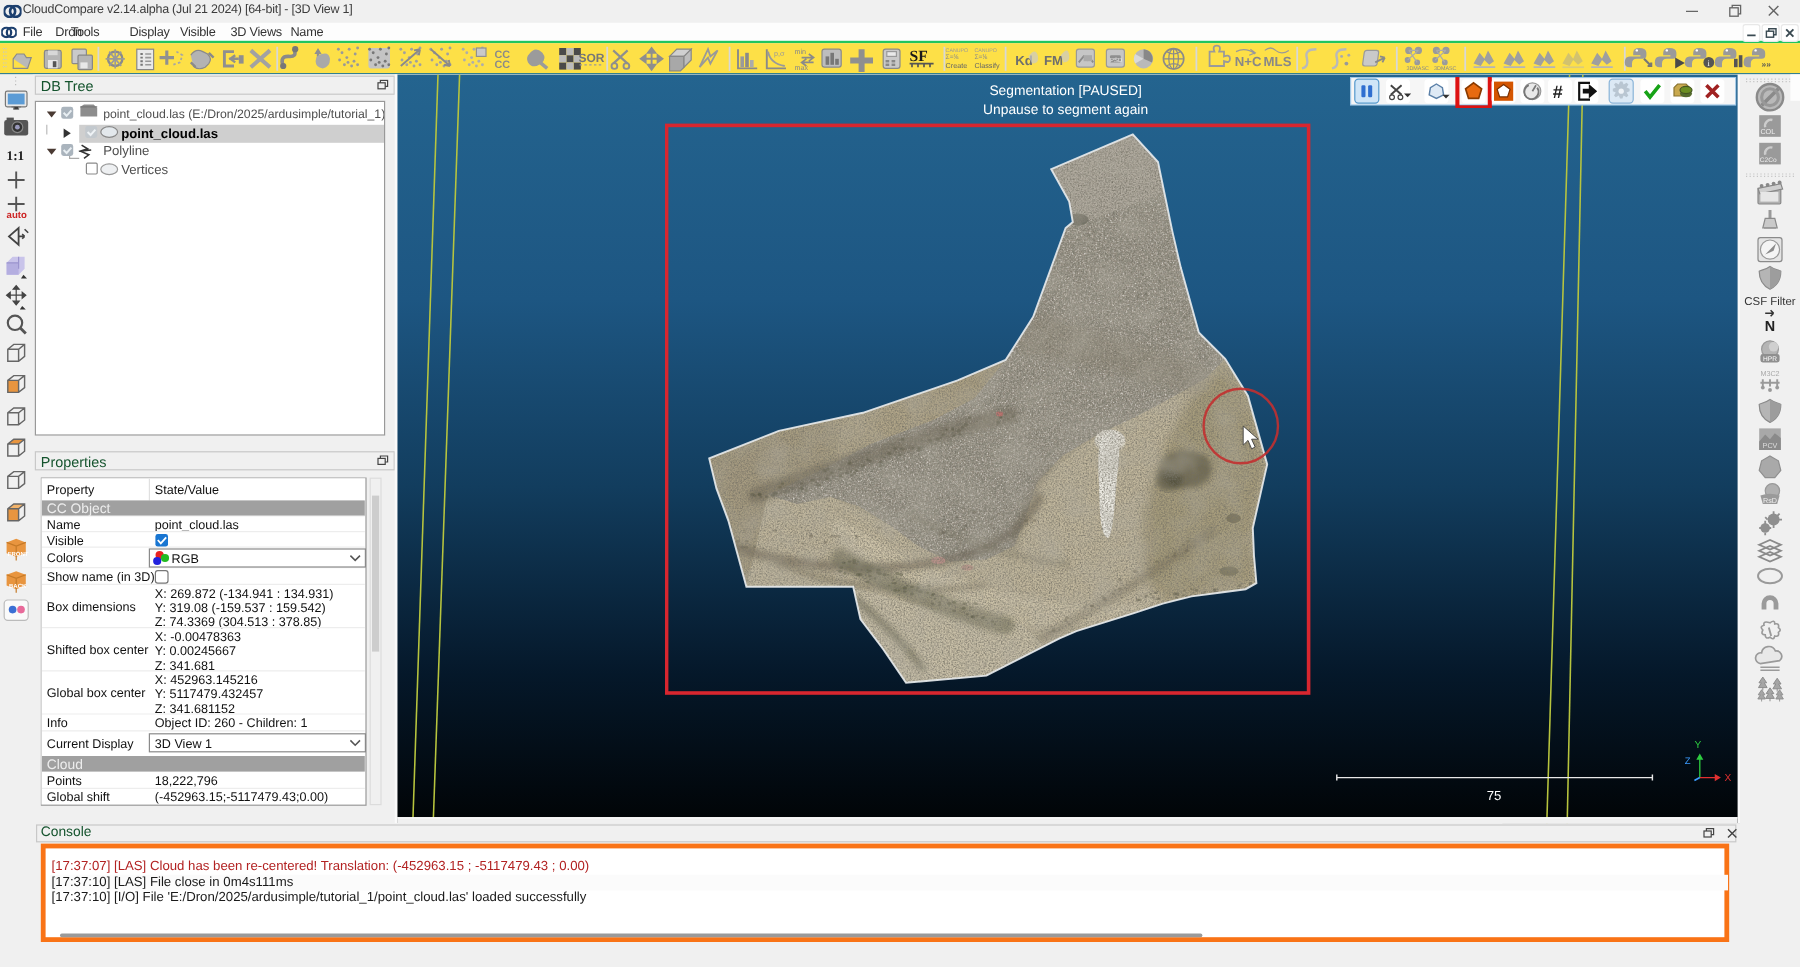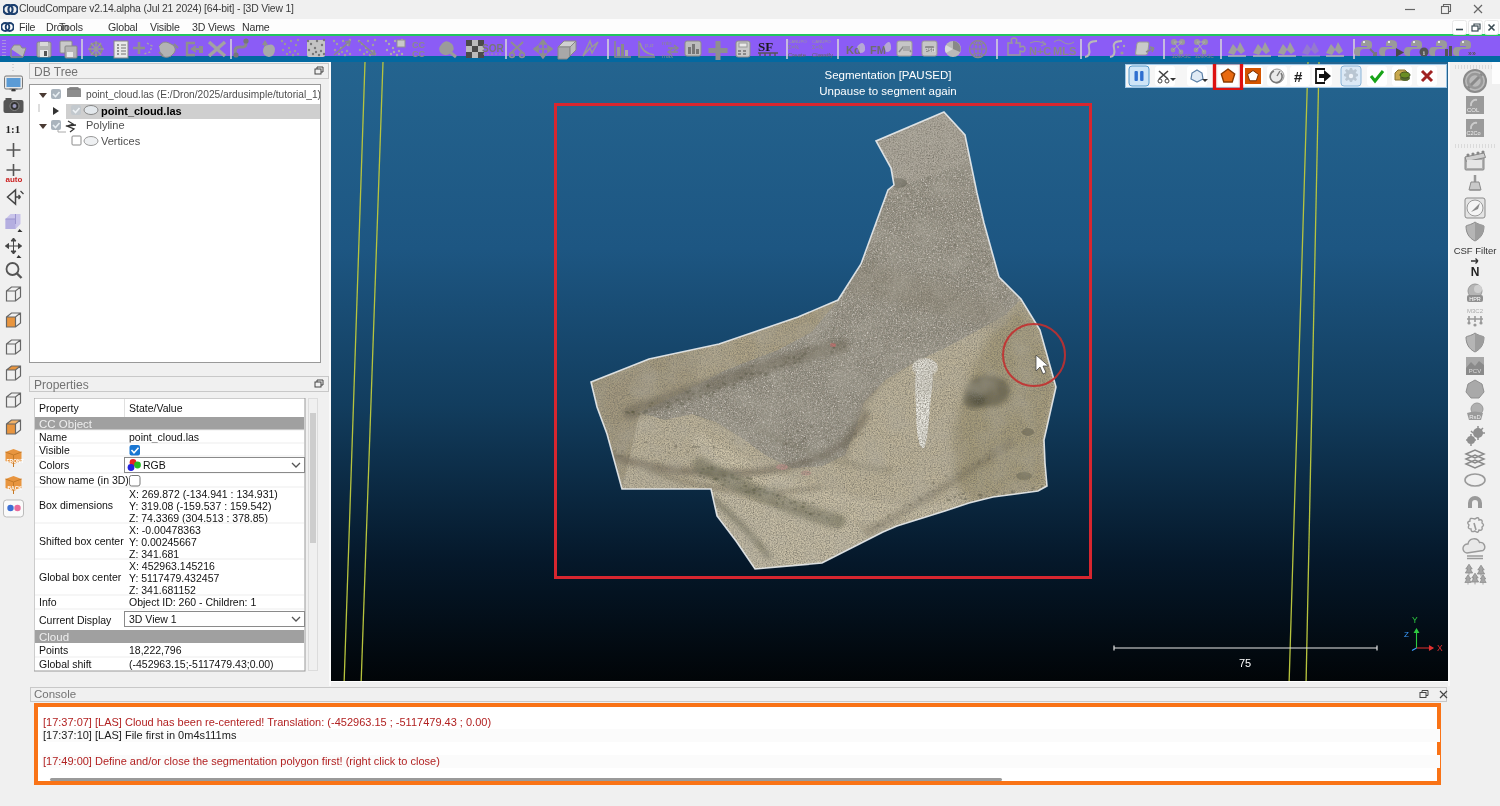--- a/index.html
+++ b/index.html
@@ -1,28 +1,28 @@
 <!DOCTYPE html>
 <html><head><meta charset="utf-8"><style>
 *{margin:0;padding:0;box-sizing:border-box}
 html,body{width:1500px;height:806px;overflow:hidden;font-family:"Liberation Sans",sans-serif;background:#f0f0f0}
 .abs{position:absolute}
 #titlebar{left:0;top:0;width:1280px;height:19px;background:#f0f0f0}
 #titlebar .t{position:absolute;left:19px;top:3px;font-size:10.4px;color:#3c3c3c;letter-spacing:-0.2px}
 #menubar{left:0;top:19px;width:1500px;height:17px;background:#fdfdfd;border-bottom:2px solid #22c55e}
 .mi{position:absolute;top:2px;font-size:10.6px;color:#333;letter-spacing:-0.2px}
-#toolbar{left:0;top:36px;width:1500px;height:26px;background:#8b5cf6;border-bottom:6px solid #0369a1}
+#toolbar{left:0;top:36px;width:1500px;height:26px;background:#fde047;border-bottom:1px solid #0369a1}
 #central{left:0;top:62px;width:1500px;height:624px;background:#f0f0f0}
 #console{left:0;top:686px;width:1252px;height:100px;background:#f0f0f0}
 #cbox{position:absolute;left:34px;top:17px;width:1407px;height:82px;background:#fff;border:4px solid #f97316;font-size:11px}
 .cl{position:absolute;left:4px;width:1398px;height:13px;padding-left:1px;white-space:nowrap}
 .red{color:#b22222}
 .blk{color:#1a1a1a}
 #statusbar{left:0;top:786px;width:1500px;height:20px;background:#f0f0f0}
-.ptitle{position:absolute;font-size:12px;color:#737373}
+.ptitle{position:absolute;font-size:12px;color:#14532d}
 svg{display:block}
 </style></head><body>
 <div class="abs" id="titlebar">
  <svg class="abs" style="left:3px;top:4px" width="15" height="11" viewBox="0 0 15 11">
   <circle cx="5" cy="5.5" r="4.6" fill="none" stroke="#1c3f6e" stroke-width="2.2"></circle>
   <circle cx="10" cy="5.5" r="4.6" fill="none" stroke="#1c3f6e" stroke-width="2.2"></circle>
  </svg>
  <div class="t">CloudCompare v2.14.alpha (Jul 21 2024) [64-bit] - [3D View 1]</div>
  <svg class="abs" style="left:1398px;top:0" width="102" height="19" viewBox="0 0 102 19">
   <path d="M7 9.5 H17" stroke="#666" stroke-width="1.2" fill="none"></path>
@@ -32,21 +32,21 @@
  </svg>
 </div>
 <div class="abs" id="menubar">
     <svg class="abs" style="left:1px;top:3px" width="13" height="10" viewBox="0 0 15 11">
       <circle cx="5" cy="5.5" r="4.6" fill="none" stroke="#1c3f6e" stroke-width="2.2"></circle>
       <circle cx="10" cy="5.5" r="4.6" fill="none" stroke="#1c3f6e" stroke-width="2.2"></circle>
     </svg>
     <span class="mi" style="left:19px">File</span>
     <span class="mi" style="left:46px">Dron</span>
     <span class="mi" style="left:59px">Tools</span>
-    <span class="mi" style="left:108px">Global</span>
+    <span class="mi" style="left:108px">Display</span>
     <span class="mi" style="left:150px">Visible</span>
     <span class="mi" style="left:192px">3D Views</span>
     <span class="mi" style="left:242px">Name</span>
     <svg class="abs" style="left:1452px;top:1px" width="48" height="15" viewBox="0 0 48 15">
  <rect x="0.5" y="0.5" width="14" height="14" rx="2" fill="#fff" stroke="#e8e8e8"></rect>
  <rect x="16.5" y="0.5" width="14" height="14" rx="2" fill="#fff" stroke="#e8e8e8"></rect>
  <rect x="32.5" y="0.5" width="14" height="14" rx="2" fill="#fff" stroke="#e8e8e8"></rect>
  <path d="M4 9.5 h7" stroke="#3a4a52" stroke-width="1.6"></path>
  <rect x="20" y="6" width="6" height="5" fill="none" stroke="#3a4a52" stroke-width="1.2"></rect>
  <path d="M22 6 v-2 h6 v5 h-2" fill="none" stroke="#3a4a52" stroke-width="1.2"></path>
@@ -1232,18 +1232,18 @@
 <div class="abs" id="console">
  <div class="abs" style="left:30px;top:1px;width:1417px;height:15px;background:#f0f0f0;border:1px solid #c8c8c8"></div>
  <div class="ptitle" style="left:34px;top:2px;font-size:11.5px">Console</div>
  <svg class="abs" style="left:1419px;top:4px" width="30" height="10" viewBox="0 0 30 10">
       <rect x="1" y="2.5" width="6" height="5" fill="none" stroke="#444"></rect>
       <path d="M3 2.5 v-2 h6 v5 h-2" fill="none" stroke="#444"></path>
       <path d="M21 1 l7 7 M28 1 l-7 7" stroke="#444" stroke-width="1.2"></path>
     </svg>
  <div class="abs" id="cbox">
   <div class="cl red" style="top:9px">[17:37:07] [LAS] Cloud has been re-centered! Translation: (-452963.15 ; -5117479.43 ; 0.00)</div>
-  <div class="cl blk" style="top:22px;background:#fbfbfb">[17:37:10] [LAS] File first in 0m4s111ms</div>
-  <div class="cl red" style="top:48px;background:#fbfbfb">[17:49:00] Define and/or close the segmentation polygon first! (right click to close)</div>
+  <div class="cl blk" style="top:22px;background:#fbfbfb">[17:37:10] [LAS] File close in 0m4s111ms</div>
+  <div class="cl blk" style="top:35px">[17:37:10] [I/O] File 'E:/Dron/2025/ardusimple/tutorial_1/point_cloud.las' loaded successfully</div>
   <div class="abs" style="left:12px;top:71px;width:952px;height:3px;background:#9a9a9a;border-radius:2px"></div>
  </div>
 </div>
 <div class="abs" id="statusbar"></div>
 
 </body></html>

